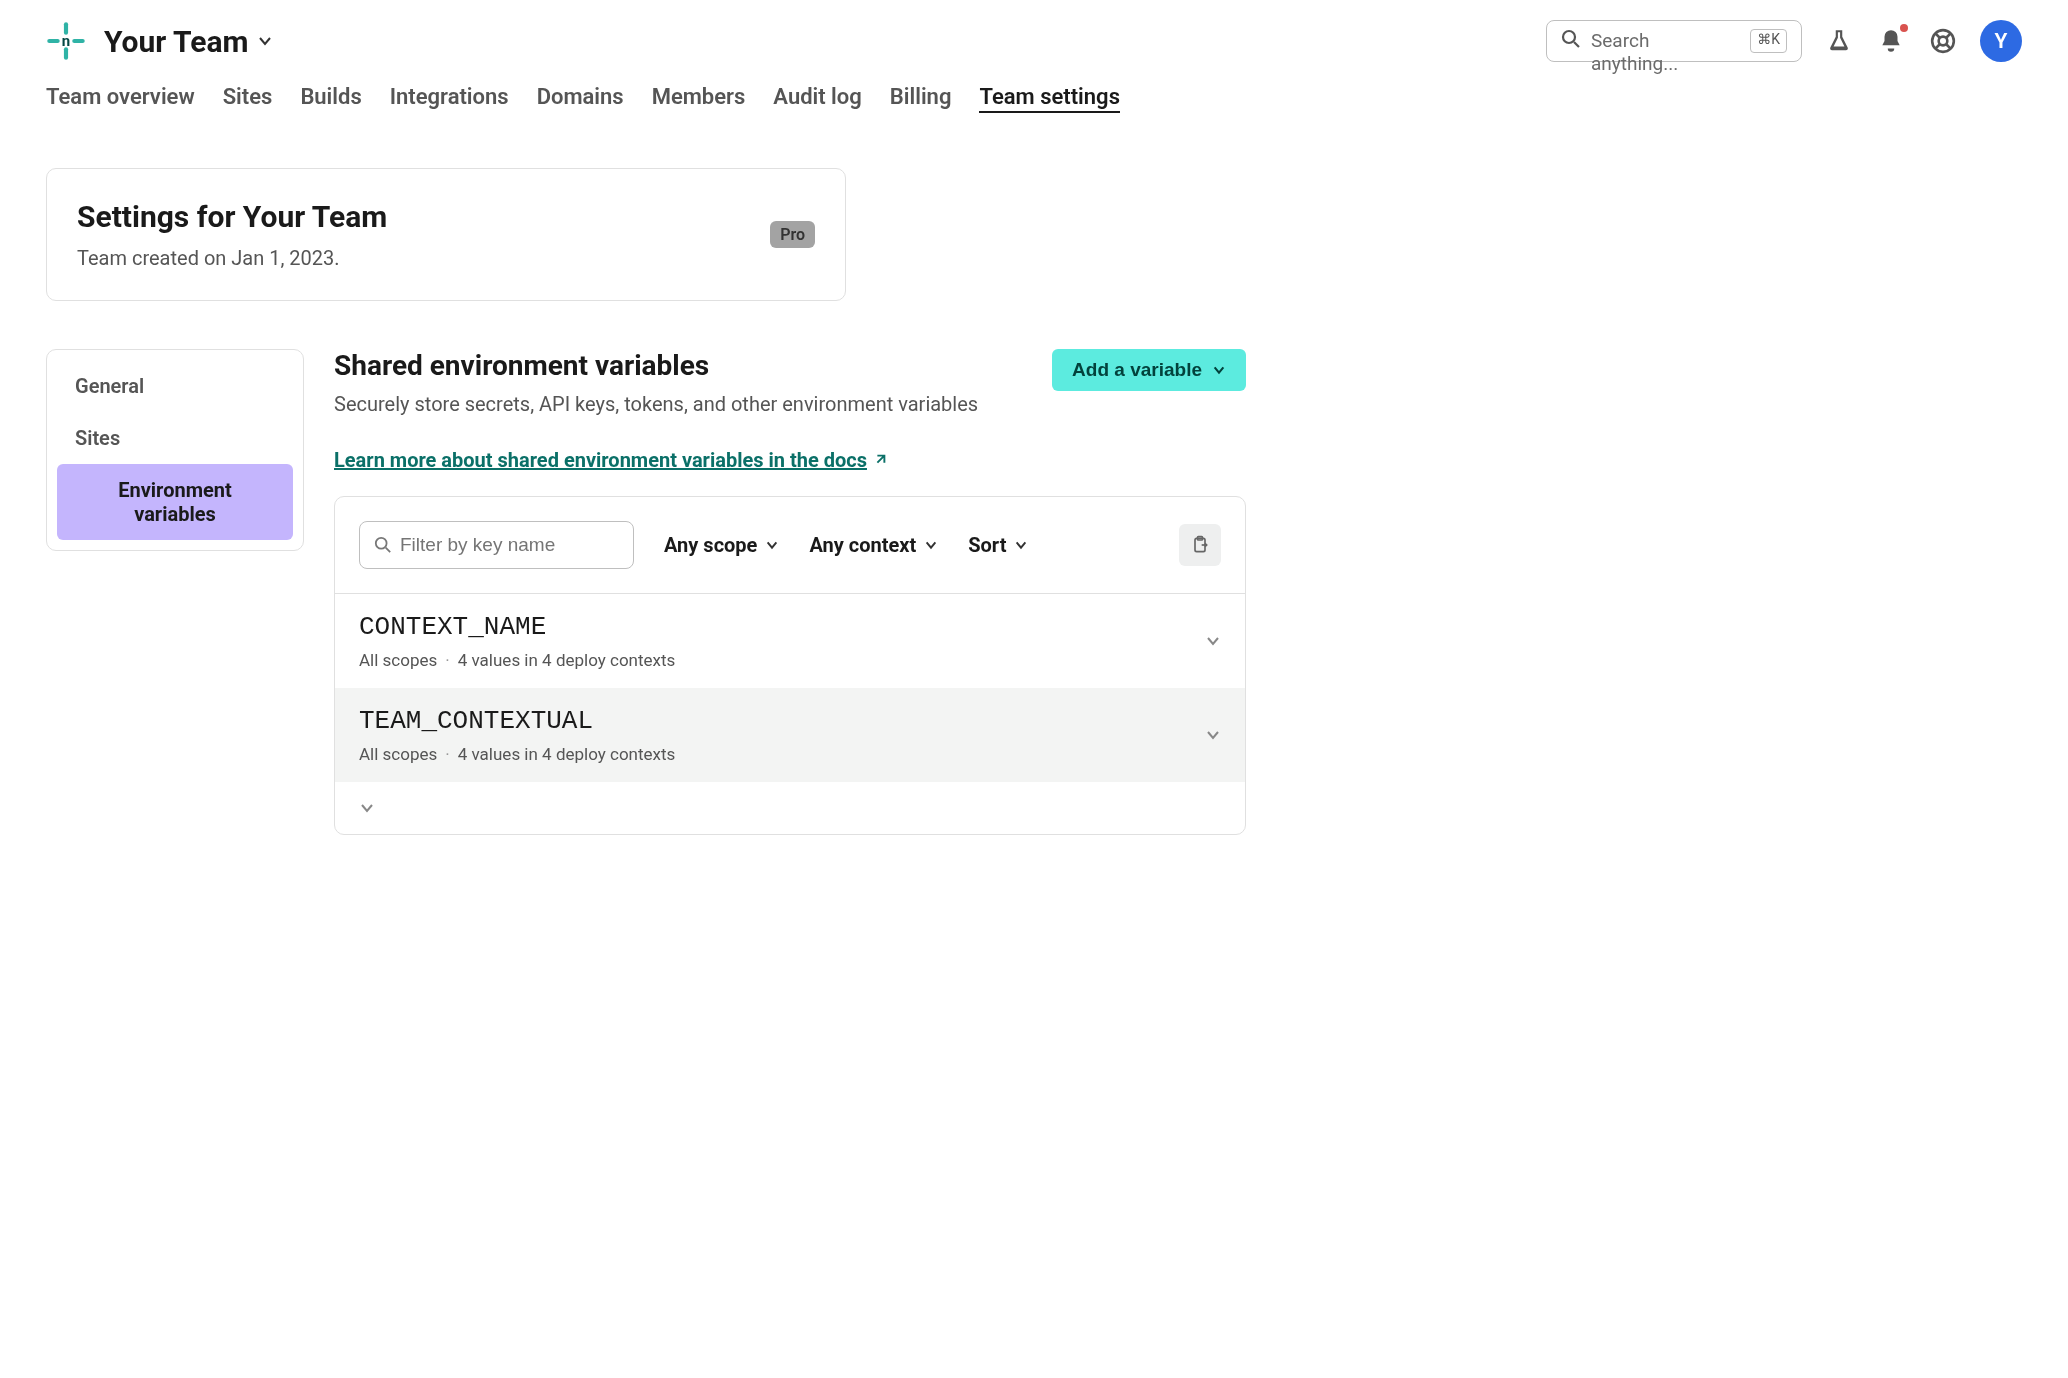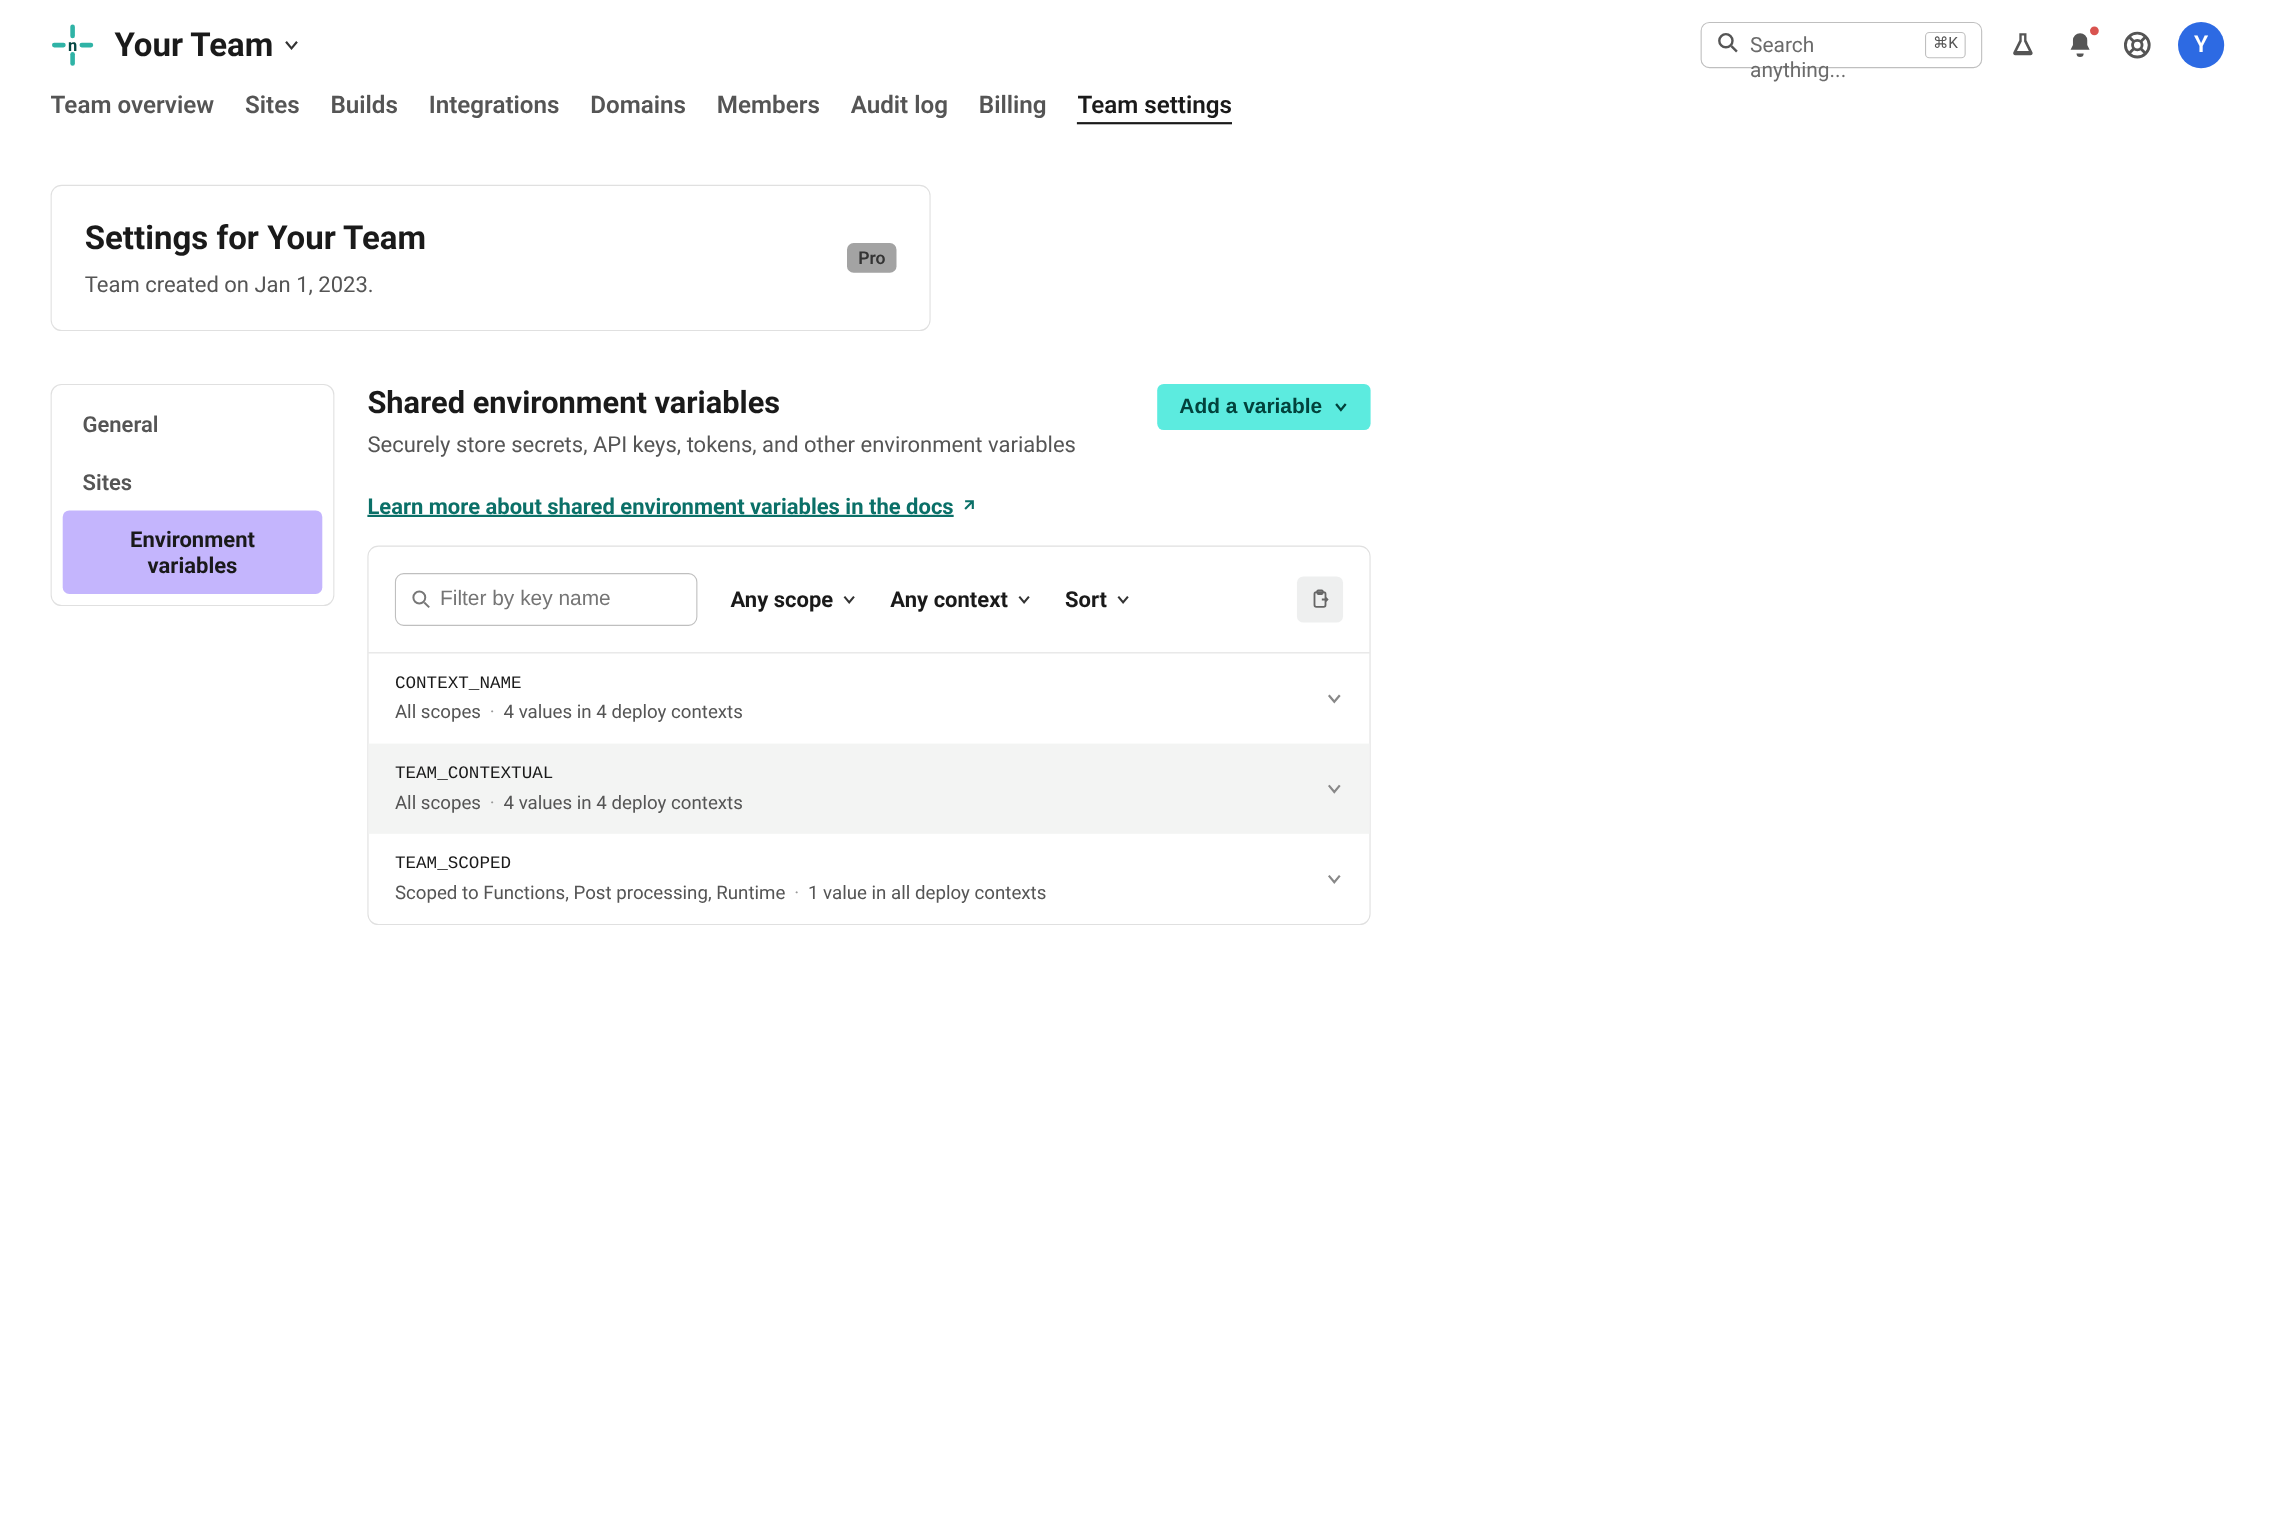--- a/index.html
+++ b/index.html
@@ -265,21 +265,21 @@
     display: flex;
     justify-content: space-between;
     align-items: center;
     cursor: pointer;
   }
   .var-row.striped {
     background: #f3f4f3;
   }
   .var-key {
     font-family: "SFMono-Regular", Consolas, "Liberation Mono", Menlo, monospace;
-    font-size: 16px;
+    font-size: 26px;
     font-weight: 500;
     margin-bottom: 8px;
   }
   .var-meta {
     font-size: 17px;
     color: #555;
   }
   .var-meta .dot {
     margin: 0 8px;
     color: #999;
@@ -468,24 +468,20 @@
               <div class="var-key">TEAM_CONTEXTUAL</div>
               <div class="var-meta"><span>All scopes</span><span class="dot">·</span><span>4 values in 4 deploy contexts</span></div>
             </div>
             <span class="chev-down">
               <svg width="16" height="16" viewBox="0 0 16 16">
                 <path d="M3 5l5 6 5-6" fill="none" stroke="#888" stroke-width="2"></path>
               </svg>
             </span>
           </div>
           <div class="var-row">
-            <div>
-              <div class="var-key">TEAM_SCOPED</div>
-              <div class="var-meta"><span>Scoped to Functions, Post processing, Runtime</span><span class="dot">·</span><span>1 value in all deploy contexts</span></div>
-            </div>
             <span class="chev-down">
               <svg width="16" height="16" viewBox="0 0 16 16">
                 <path d="M3 5l5 6 5-6" fill="none" stroke="#888" stroke-width="2"></path>
               </svg>
             </span>
           </div>
         </div>
     </div>
   </div>
 </div>

